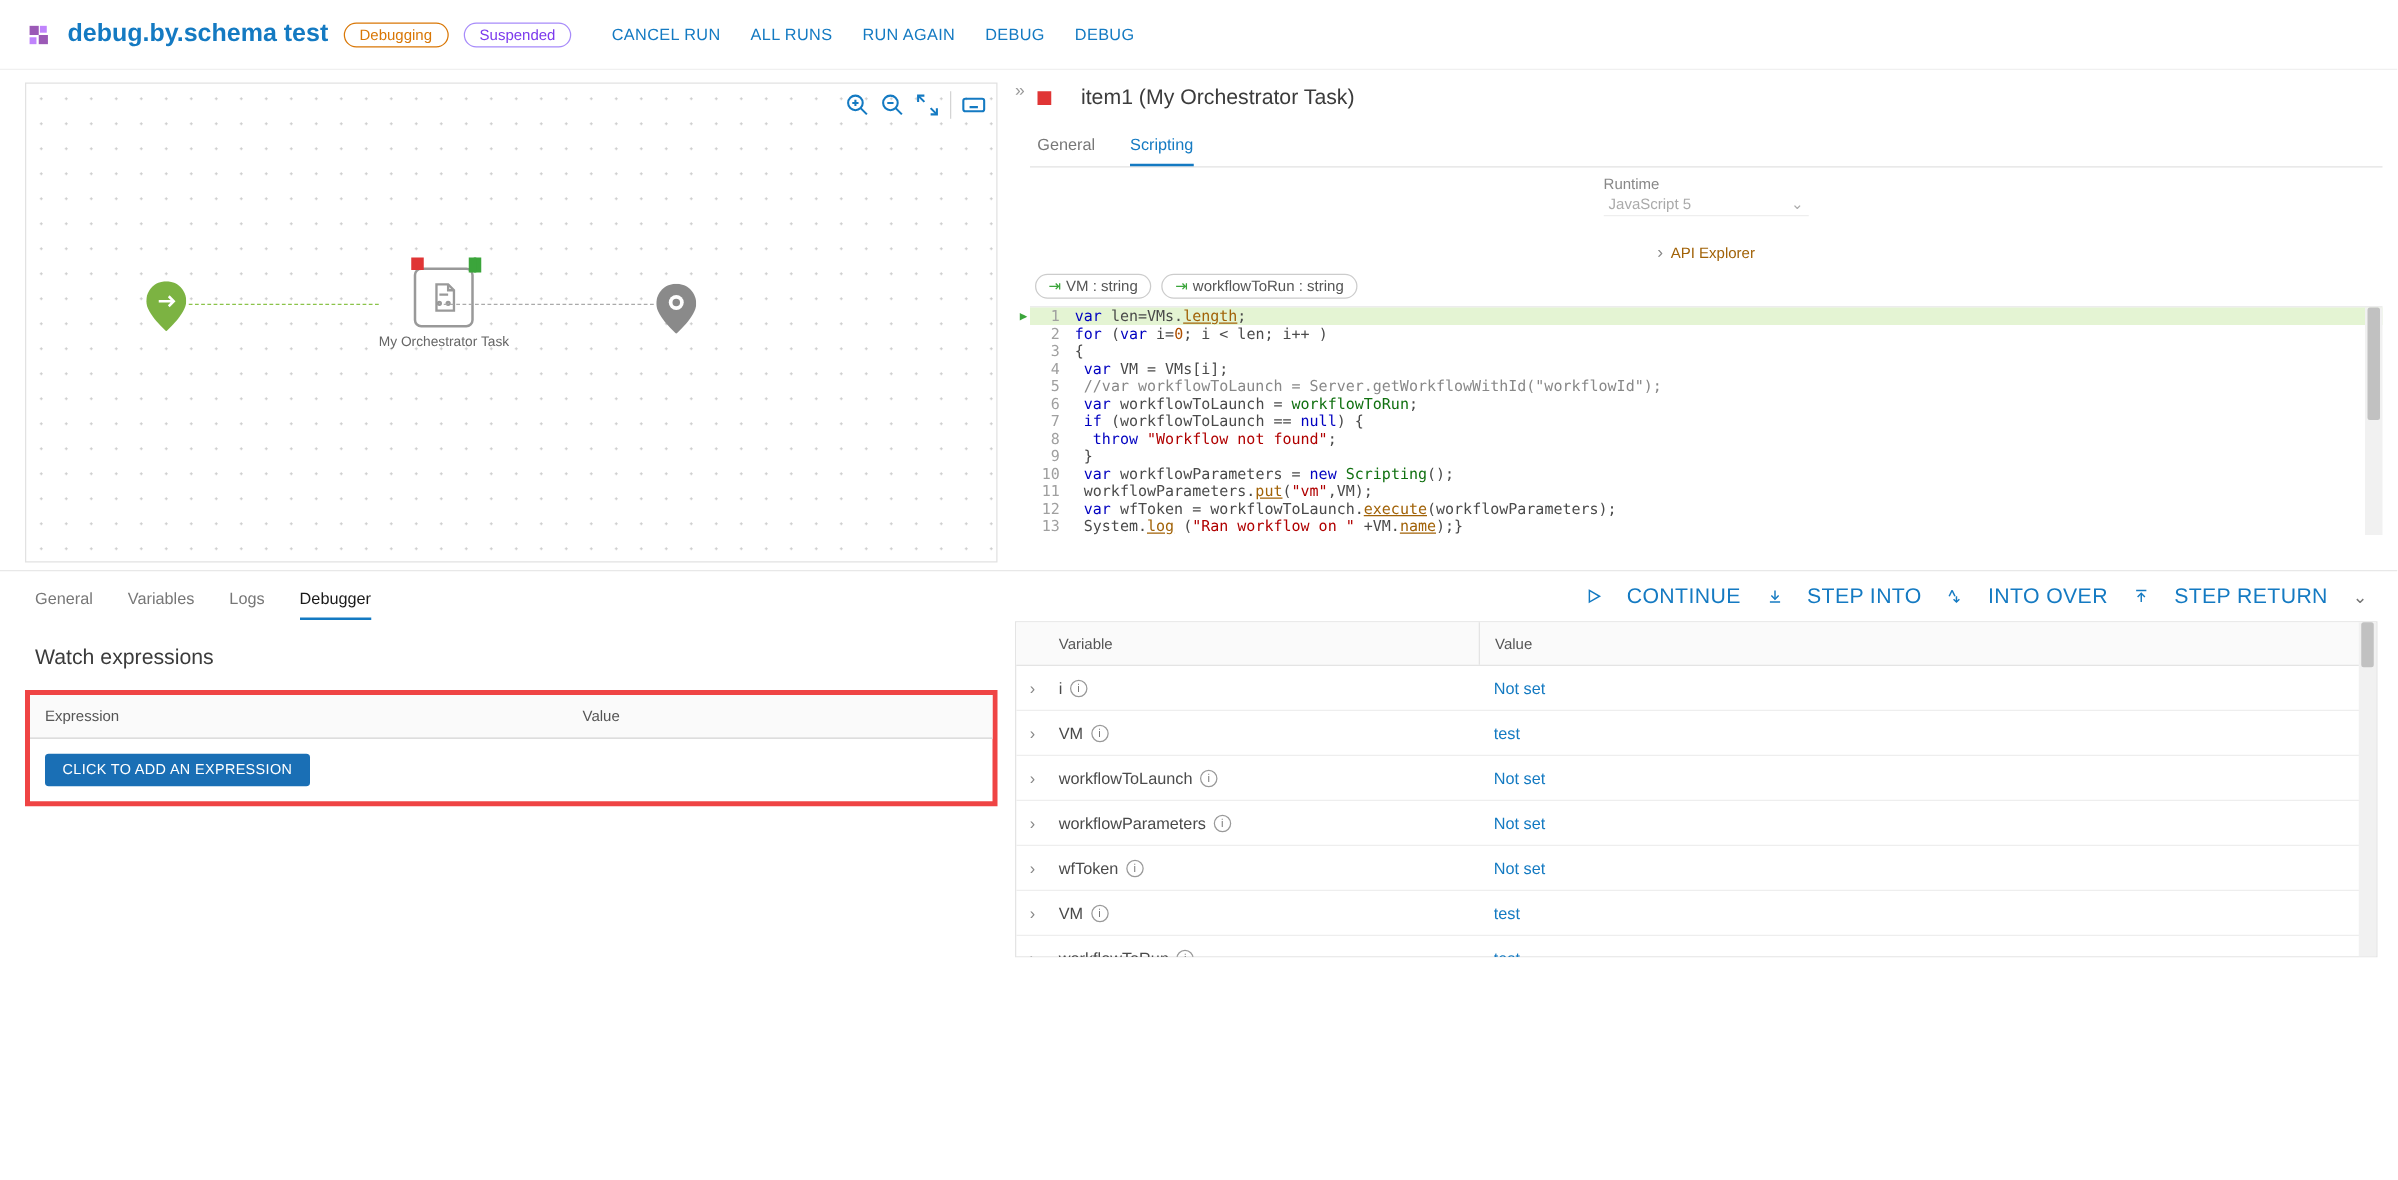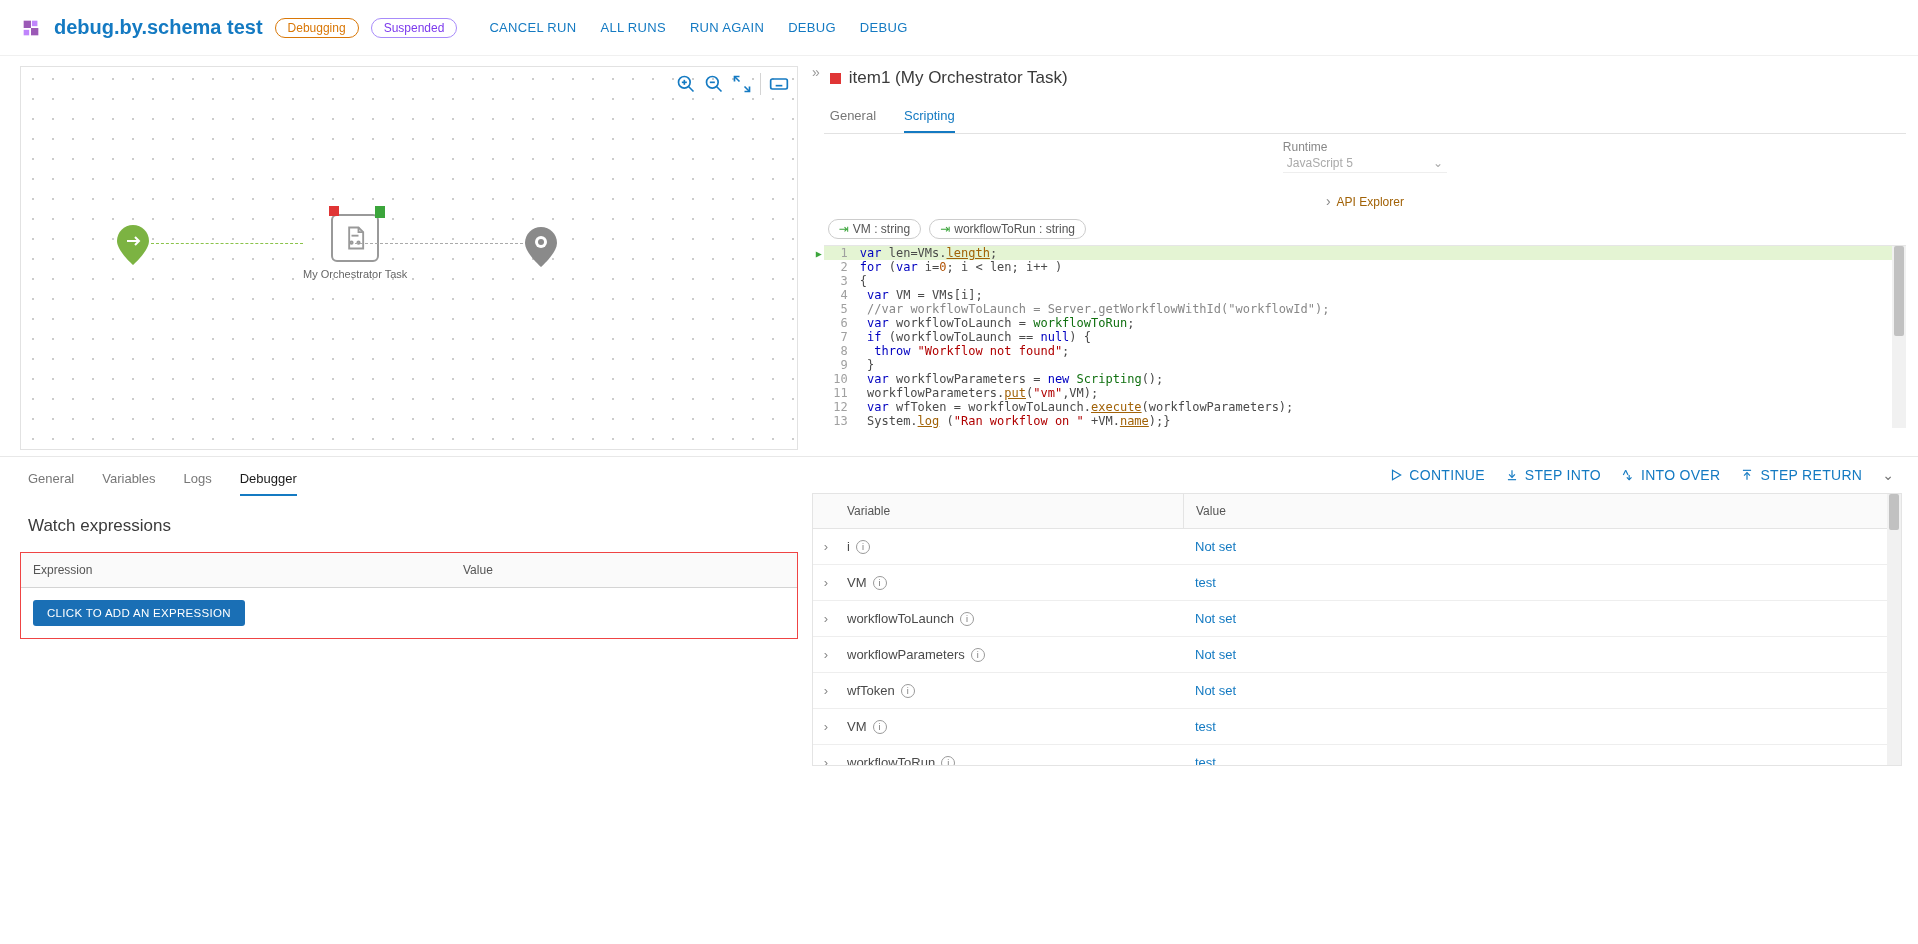--- a/index.html
+++ b/index.html
@@ -28,21 +28,21 @@
 .node-task { position: absolute; left: 282px; top: 147px; text-align: center; }
 .task-box { width: 48px; height: 48px; border: 2px solid #999; border-radius: 6px; display: inline-flex; align-items: center; justify-content: center; position: relative; background: #fff; }
 .task-box .task-marker-red { position: absolute; top: -10px; left: -4px; width: 10px; height: 10px; background: #e03535; }
 .task-box .task-marker-green { position: absolute; top: -10px; right: -4px; width: 6px; height: 12px; background: #3ba53b; box-shadow: 4px 0 0 #3ba53b; }
 .task-label { font-size: 11px; color: #666; margin-top: 6px; }
 .node-end { position: absolute; left: 504px; top: 160px; width: 32px; height: 40px; }
 
 .detail-pane { flex: 1; padding: 4px 12px 0 4px; display: flex; }
 .detail-collapse { color: #999; padding: 4px; cursor: pointer; font-size: 14px;}
 .detail-body { flex: 1; }
-.item-header { display: flex; align-items: center; gap: 8px; padding: 8px 6px 14px; }
+.item-header { display: flex; align-items: center; gap: 24px; padding: 8px 6px 14px; }
 .item-header .sq { width: 11px; height: 11px; background: #e03535; }
 .item-header .title { font-size: 17px; color: #3b3b3b; }
 .detail-tabs { display: flex; border-bottom: 1px solid #e2e2e2; gap: 28px; padding-left: 6px; }
 .detail-tab { padding: 6px 0 8px; color: #777; cursor: pointer; border-bottom: 2.5px solid transparent; }
 .detail-tab.active { color: #147ac2; border-bottom-color: #147ac2; }
 
 .runtime-row { display: flex; align-items: center; padding: 6px 4px; gap: 20px; font-size: 12px; color: #888; flex-direction: column;}
 .runtime-label { }
 .runtime-select { color: #aaa; display: flex; gap: 80px; border-bottom: 1px solid #eee; padding: 2px 4px;}
 .api-explorer { color: #a16207; cursor: pointer; }
@@ -67,31 +67,31 @@
 
 
 .bottom-section { border-top: 1px solid #e8e8e8; display: flex; height: 310px;}
 .watch-panel { width: 778px; margin-left: 20px; }
 .bottom-tabs-row { display: flex; justify-content: space-between; align-items: center; padding: 4px 0; }
 .bottom-tabs { display: flex; gap: 28px; padding: 6px 8px 0; }
 .btab { padding: 4px 0 8px; color: #777; cursor: pointer; border-bottom: 2.5px solid transparent; }
 .btab.active { color: #1a1a1a; border-bottom-color: #147ac2; }
 
 .watch-heading { font-size: 17px; color: #3b3b3b; padding: 16px 8px;}
-.expr-table { border: 1px solid #ef4444; }
+.expr-table { border: 4px solid #ef4444; }
 .expr-head { display: flex; background: #fafafa; border-bottom: 1px solid #d4d4d4; font-size: 12px; color: #555;}
 .expr-head .col { padding: 10px 12px; }
 .expr-head .col.expr { width: 430px; border-right: 1px solid transparent;}
 .expr-head .col.val { flex: 1; }
 .expr-body { padding: 12px; }
 .add-expr-btn { background: #1a6fb5; color: #fff; border: none; padding: 7px 14px; font-size: 11.5px; font-weight: 500; letter-spacing: 0.3px; border-radius: 3px; cursor: pointer; }
 
 .debug-panel { flex: 1; padding: 0 16px 0 8px; display: flex; flex-direction: column;}
 .step-actions { display: flex; gap: 20px; justify-content: flex-end; align-items: center; padding: 10px 8px; }
-.step-action { color: #147ac2; font-size: 14px; font-weight: 500; letter-spacing: 0.3px; cursor: pointer; display: flex; align-items: center; gap: 6px;}
+.step-action { color: #147ac2; font-size: 17px; font-weight: 500; letter-spacing: 0.3px; cursor: pointer; display: flex; align-items: center; gap: 19px;}
 .step-action svg { width: 14px; height: 14px; }
 .dbl-chevron { color: #777; cursor: pointer; font-size: 14px;}
 
 .var-table { border: 1px solid #e4e4e4; flex: 1; overflow: auto;}
 .var-head { display: flex; border-bottom: 1px solid #e4e4e4; font-size: 12px; color: #555; background: #fafafa;}
 .var-head .vcol { padding: 10px 12px; }
 .var-head .vcol.varname { width: 370px; padding-left: 34px; }
 .var-head .vcol.varval { flex: 1; border-left: 1px solid #e4e4e4; }
 .var-row { display: flex; border-bottom: 1px solid #eee; align-items: center; font-size: 13px; }
 .var-row .chev { width: 26px; text-align: center; color: #888; cursor: pointer; font-size: 13px;}

